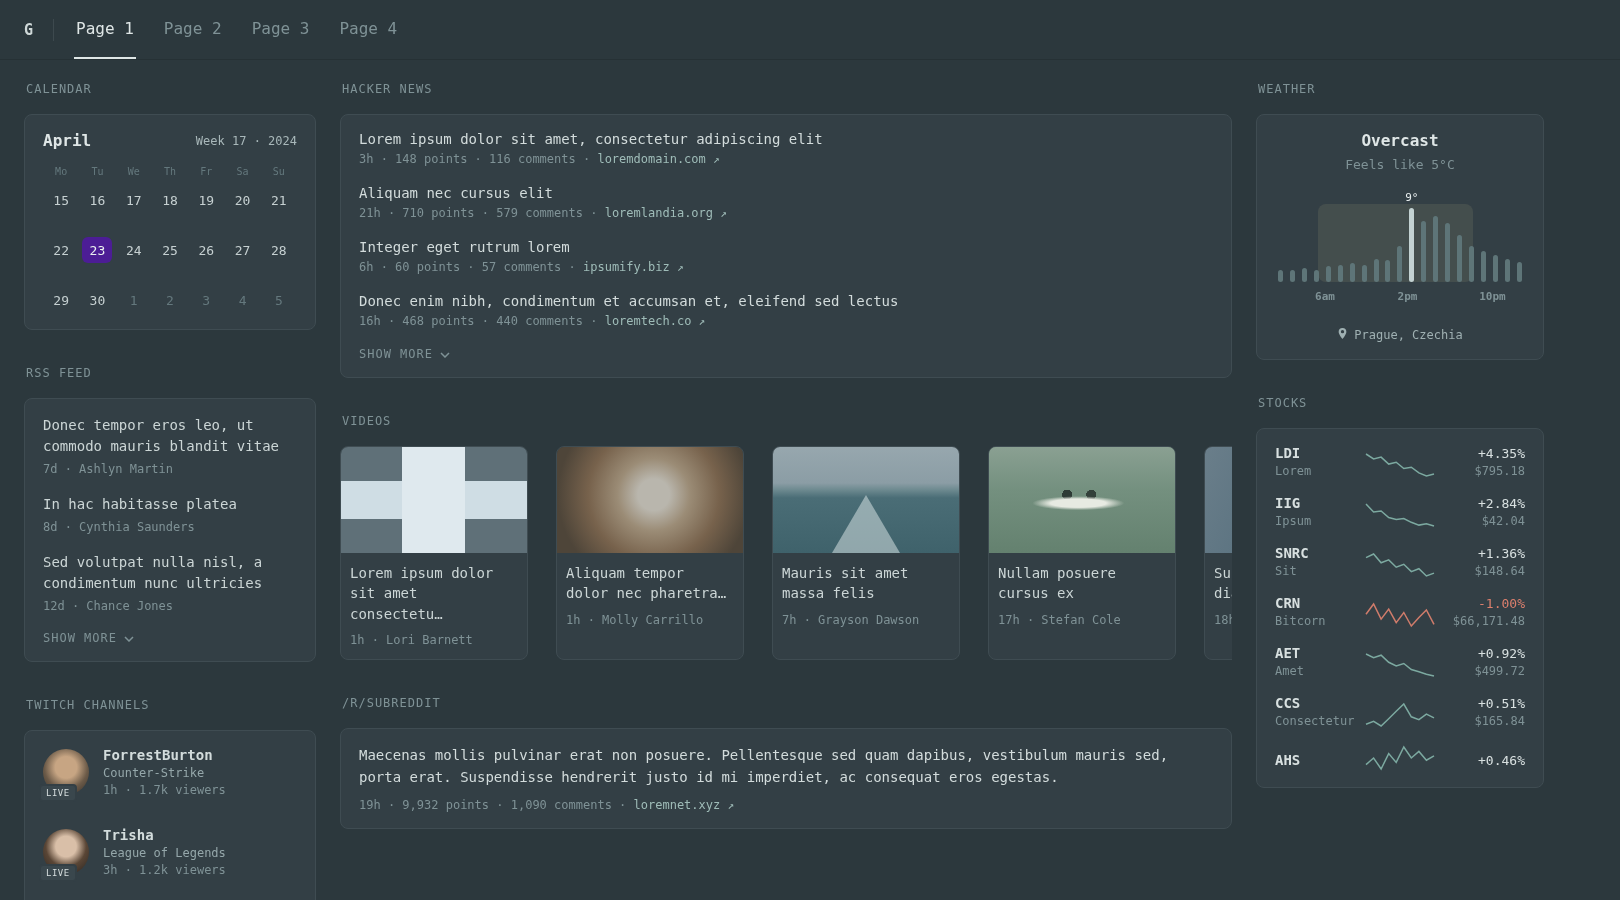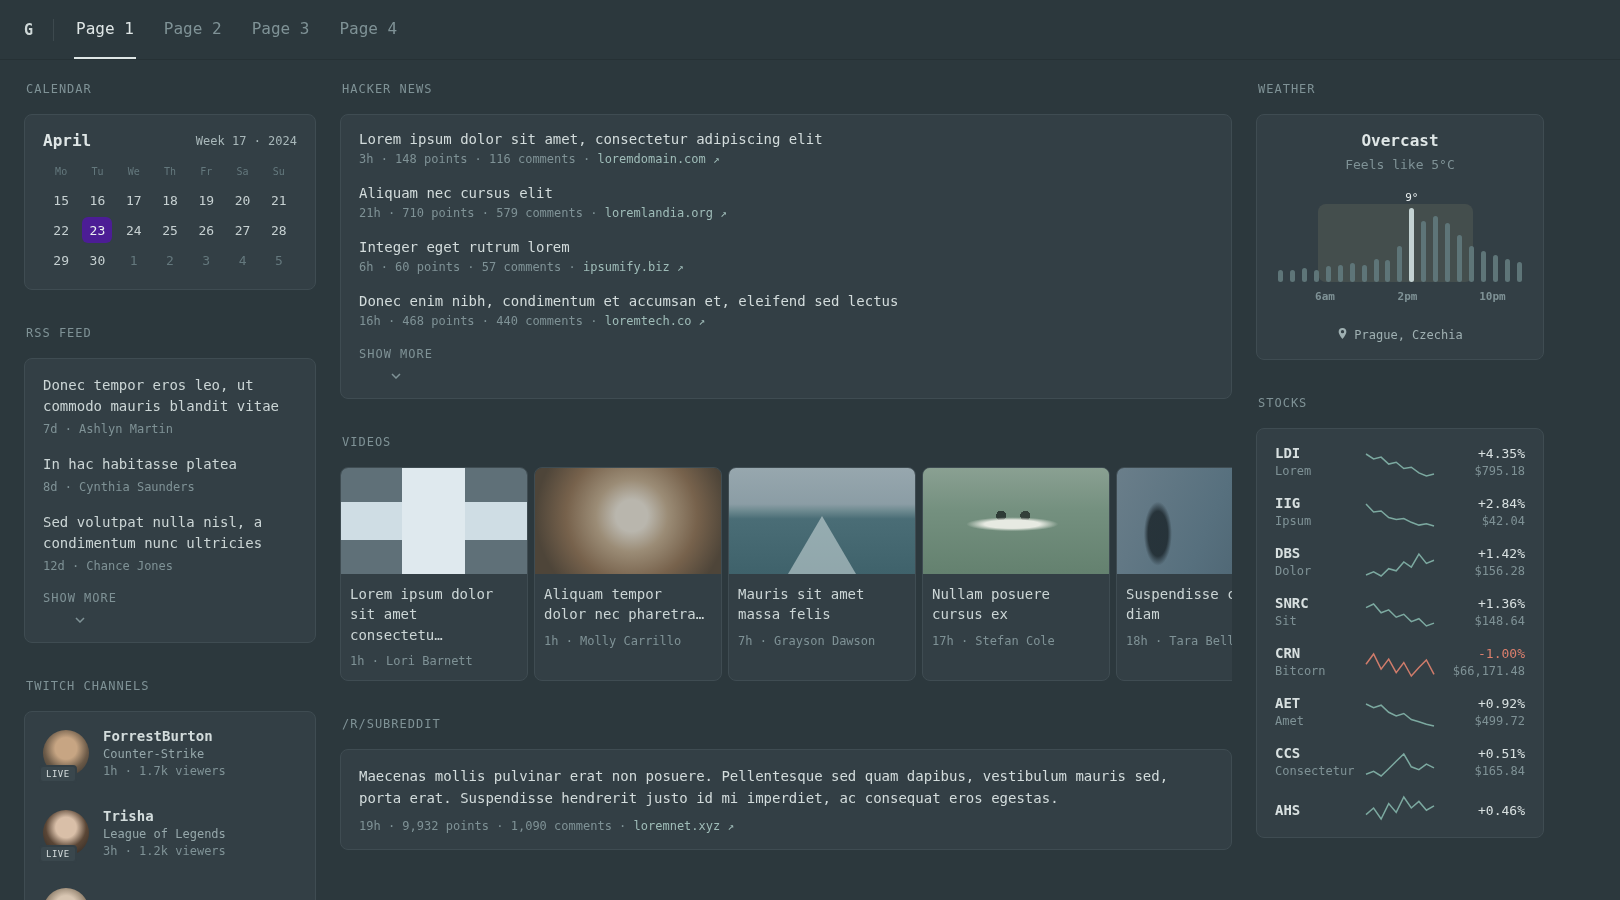--- a/index.html
+++ b/index.html
@@ -31,27 +31,27 @@
 
   
   .grid { display:grid; grid-template-columns:292px 1fr 288px; gap:24px; padding:22px 76px 0 24px; align-items:start; }
   .col { min-width:0; }
   section { margin-bottom:36px; }
   .sec-title { font-size:12px; font-weight:normal; letter-spacing:1px; color:var(--muted); margin:0 2px 18px; text-transform:uppercase; }
   .card { background:var(--card); border:1px solid var(--border); border-radius:8px; padding:16px 18px; }
   .meta { font-size:12px; color:var(--muted); margin-top:5px; }
   .meta-link { color:var(--link); text-decoration:none; cursor:pointer; }
   .arrow { font-size:11px; }
-  .show-more { display:flex; align-items:center; gap:7px; font-size:12px; letter-spacing:1px; color:var(--muted); background:none; border:none; font-family:inherit; cursor:pointer; margin-top:4px;flex-direction:column; }
+  .show-more { display:flex; align-items:center; gap:7px; font-size:12px; letter-spacing:1px; color:var(--muted); background:none; border:none; font-family:inherit; cursor:pointer; margin-top:4px; }
 
   
   .cal-header { display:flex; justify-content:space-between; align-items:center; margin-bottom:16px; }
   .cal-month { font-size:16px; font-weight:bold; color:var(--bright); }
   .cal-week { font-size:12px; color:#a9b8ba; }
-  .cal-grid { display:grid; grid-template-columns:repeat(7,1fr); justify-items:center; row-gap:4px; }
+  .cal-grid { display:grid; grid-template-columns:repeat(7,1fr); justify-items:center; row-gap:24px; }
   #cal-weekdays { margin-bottom:10px; }
   .cal-wd { font-size:10px; color:var(--muted2); }
   .cal-day { font-size:13px; color:#c6d0d1; width:30px; height:26px; display:flex; align-items:center; justify-content:center; border-radius:6px; }
   .cal-day.other { color:var(--muted2); }
   .cal-day.today { background:#4c1d95; color:#eaf0f0; }
 
   
   .rss-item { margin-bottom:18px; }
   .rss-title { display:block; font-size:14px; line-height:1.5; color:#ccd6d6; text-decoration:none; cursor:pointer; }
 
@@ -65,21 +65,21 @@
   .tw-badge { position:absolute; bottom:-7px; left:-4px; font-size:9px; letter-spacing:.5px; background:#3a474d; color:#d6dede; padding:2px 5px; border-radius:4px; border:2px solid var(--card); }
   .tw-name { font-size:14px; font-weight:bold; color:#d3dcdc; }
   .tw-game { font-size:12px; color:#95a7aa; margin-top:3px; }
   .tw-meta { font-size:12px; color:var(--muted); margin-top:3px; }
 
   
   .hn-item { margin-bottom:19px; }
   .hn-title { display:block; font-size:14px; color:#d3dcdc; text-decoration:none; cursor:pointer; }
 
   
-  .video-row { display:flex; gap:6px; overflow:hidden; }
+  .video-row { display:flex; gap:28px; overflow:hidden; }
   .video-card { flex:0 0 188px; background:var(--card); border:1px solid var(--border); border-radius:8px; overflow:hidden; cursor:pointer; }
   .video-thumb { position:relative; width:100%; height:106px; overflow:hidden; }
   .thumb-1 { background-color:#5f7078;
     background-image:linear-gradient(#dfe9ee,#dfe9ee),linear-gradient(#cfdde4,#cfdde4);
     background-size:34% 100%,100% 36%; background-position:center,center; background-repeat:no-repeat; }
   .thumb-2 { background:radial-gradient(circle at 52% 45%, #b9b6ad 0 14%, #9b8c76 32%, #77624c 58%, #4e4539 85%); }
   .thumb-3 { background:linear-gradient(180deg,#97a7ae 0%,#8b9da5 34%,#6f8b91 40%,#4a6d76 48%,#3f626b 100%); }
   .thumb-3::after { content:""; position:absolute; left:50%; bottom:0; transform:translateX(-50%);
     border-left:34px solid transparent; border-right:34px solid transparent; border-bottom:58px solid rgba(225,235,235,.5); }
   .thumb-4 { background-color:#6f8a7c;
@@ -421,35 +421,20 @@
               <svg class="spark" viewBox="0 0 72 26">
                 <polyline points="2.0,2.0 9.6,10.0 17.1,9.0 24.7,15.6 32.2,17.4 39.8,16.5 47.3,20.3 54.9,23.1 62.4,21.7 70.0,24.0" fill="none" stroke-width="1.5" stroke="#7ca9a0"></polyline>
               </svg>
             </div>
           <div class="stock-right">
             <div class="stock-change">+2.84%</div>
             <div class="stock-price">$42.04</div>
           </div>
         </div>
 
-        <div class="stock-row">
-          <div class="stock-left">
-            <div class="stock-symbol">DBS</div>
-            <div class="stock-name">Dolor</div>
-          </div>
-          <div class="stock-mid">
-              <svg class="spark" viewBox="0 0 72 26">
-                <polyline points="2.0,23.0 9.6,19.8 17.1,24.0 24.7,16.7 32.2,18.8 39.8,9.9 47.3,15.1 54.9,2.0 62.4,11.4 70.0,8.3" fill="none" stroke-width="1.5" stroke="#7ca9a0"></polyline>
-              </svg>
-            </div>
-          <div class="stock-right">
-            <div class="stock-change">+1.42%</div>
-            <div class="stock-price">$156.28</div>
-          </div>
-        </div>
 
         <div class="stock-row">
           <div class="stock-left">
             <div class="stock-symbol">SNRC</div>
             <div class="stock-name">Sit</div>
           </div>
           <div class="stock-mid">
               <svg class="spark" viewBox="0 0 72 26">
                 <polyline points="2.0,5.7 9.6,2.0 17.1,10.8 24.7,7.9 32.2,15.2 39.8,12.3 47.3,19.6 54.9,16.7 62.4,24.0 70.0,21.1" fill="none" stroke-width="1.5" stroke="#7ca9a0"></polyline>
               </svg>

